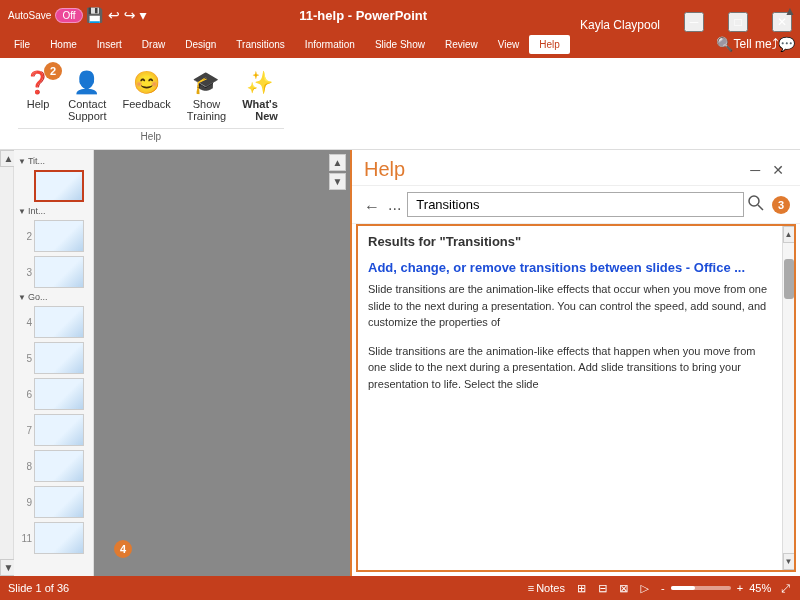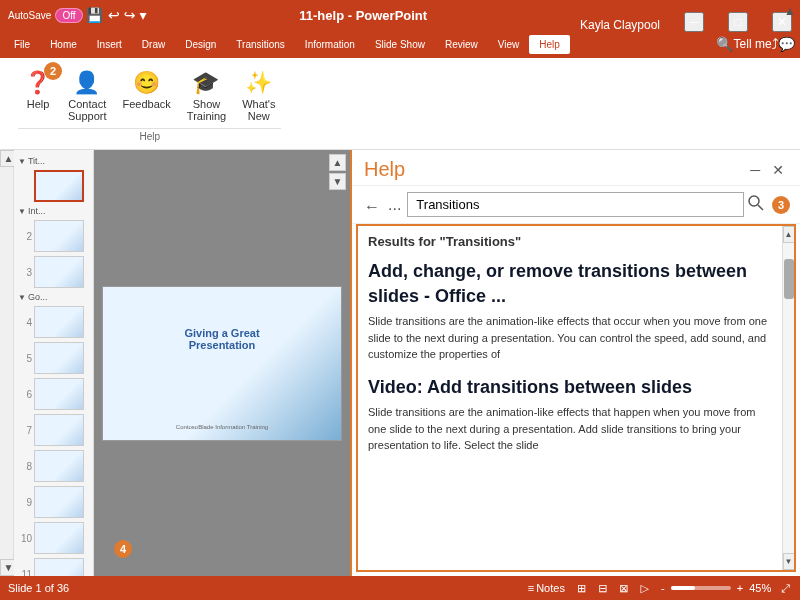--- a/index.html
+++ b/index.html
@@ -264,22 +264,22 @@
       font-size: 14px;
       color: #555;
     }
     .results-header {
       font-size: 13px;
       color: #333;
       font-weight: 600;
       margin-bottom: 10px;
     }
     .result-link {
-      color: #0f172a;
-      font-size: 18px;
+      color: #1d4ed8;
+      font-size: 13px;
       font-weight: 600;
       cursor: pointer;
       text-decoration: none;
       display: block;
       margin-bottom: 4px;
       line-height: 1.4;
     }
     .result-desc {
       font-size: 11px;
       color: #333;
@@ -445,21 +445,21 @@
           <span class="icon">😊</span>
           <span>Feedback</span>
         </button>
         <button class="ribbon-btn">
           <span class="icon">🎓</span>
           <span style="white-space:pre-wrap;text-align:center;">Show
 Training</span>
         </button>
         <button class="ribbon-btn">
           <span class="icon">✨</span>
-          <span style="white-space:pre-wrap;text-align:center;">What's
+          <span style="white-space:pre-wrap;text-align:right;font-weight:bold;">What's
 New</span>
         </button>
       </div>
       <div class="ribbon-group-label">Help</div>
     </div>
   </div>
 
   <div style="position:absolute;right:4px;top:4px;">
     <button style="background:none;border:none;cursor:pointer;font-size:12px;color:#555;">▲</button>
   </div>
@@ -537,43 +537,29 @@
           <div class="slide-thumb-inner"></div>
         </div>
       </div>
       <div class="slide-item">
         <span class="slide-num">9</span>
         <div class="slide-thumb">
           <div class="slide-thumb-inner"></div>
         </div>
       </div>
       <div class="slide-item">
-        <span class="slide-num">10</span>
-        <div class="slide-thumb">
-          <div class="slide-thumb-inner"></div>
-        </div>
-      </div>
-      <div class="slide-item">
         <span class="slide-num">11</span>
         <div class="slide-thumb">
           <div class="slide-thumb-inner"></div>
         </div>
       </div>
     </div>
   </div>
 
   <div class="canvas-area">
-    <div class="slide-canvas">
-      <div class="slide-canvas-bg"></div>
-      <div class="slide-title-text">
-        <div>Giving a Great</div>
-        <div>Presentation</div>
-      </div>
-      <div class="slide-footer-text">ContosoBlade Information Training</div>
-    </div>
 
     <div style="position:absolute;bottom:18px;right:218px;">
       <span class="badge-orange" style="position:relative;">4</span>
     </div>
 
     <div style="position:absolute;right:4px;top:4px;display:flex;flex-direction:column;gap:2px;">
       <div class="scroll-arrow">▲</div>
       <div class="scroll-arrow">▼</div>
     </div>
   </div>
@@ -601,21 +587,20 @@
       <span class="badge-orange" style="position:relative;margin-left:4px;">3</span>
     </div>
 
     <div class="help-results-wrapper">
       <div class="help-results-content">
         <div class="results-header">Results for "Transitions"</div>
 
         <a class="result-link">Add, change, or remove transitions between slides - Office ...</a>
         <div class="result-desc">Slide transitions are the animation-like effects that occur when you move from one slide to the next during a presentation. You can control the speed, add sound, and customize the properties of</div>
 
-        <a class="result-link">Video: Add transitions between slides</a>
         <div class="result-desc">Slide transitions are the animation-like effects that happen when you move from one slide to the next during a presentation. Add slide transitions to bring your presentation to life. Select the slide</div>
 
       </div>
       <div class="help-results-scrollbar">
         <div class="scroll-arrow" style="width:12px;font-size:8px;">▲</div>
         <div class="scroll-thumb"></div>
         <div style="flex:1;"></div>
         <div class="scroll-arrow" style="width:12px;font-size:8px;">▼</div>
       </div>
     </div>

